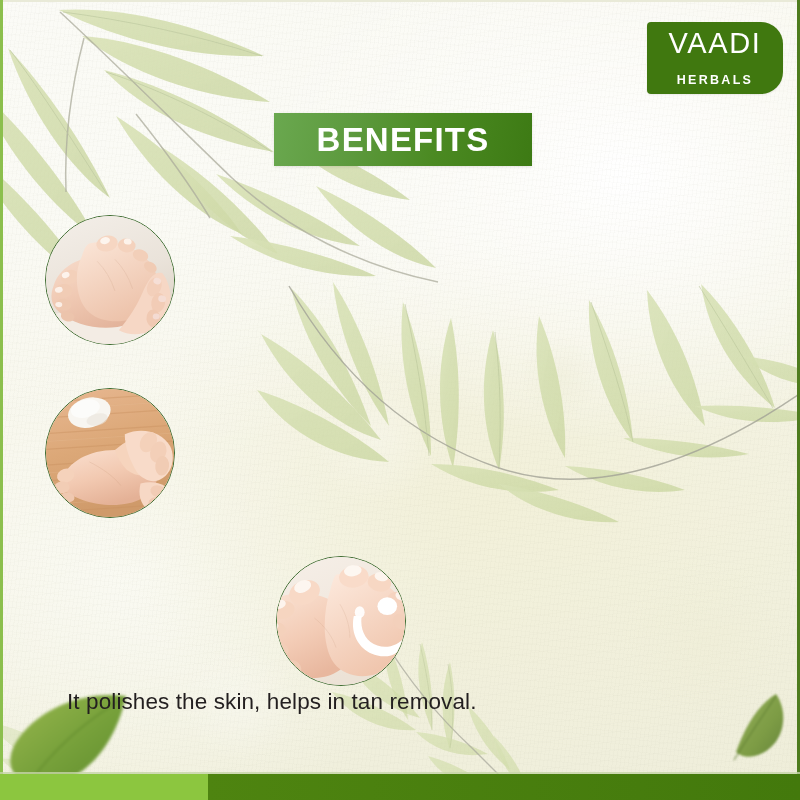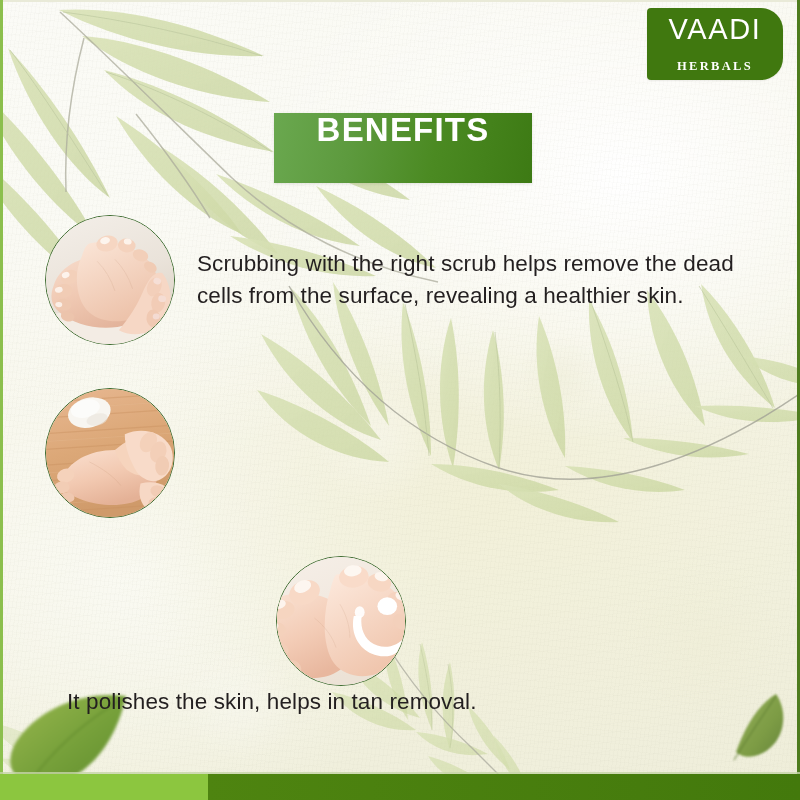--- a/index.html
+++ b/index.html
@@ -69,21 +69,21 @@
   .branch-bm { left:328px;  top:636px;  width:270px; height:165px; opacity:.9; }
   .branch-bl { left:-20px;  top:700px;  width:180px; height:110px; opacity:.95; }
 
   .solid-leaf { position:absolute; pointer-events:none; filter: blur(1.4px); }
   .leaf-bl { left:8px;  top:694px; width:120px; height:92px; }
   .leaf-br { left:724px; top:690px; width:70px; height:80px; filter: blur(1.1px); }
 
   
   .logo {
     position: absolute;
-    left: 647px; top: 8px;
+    left: 647px; top: 22px;
     width: 136px; height: 72px;
     background: #40780f;
     border-radius: 4px 22px 22px 4px;
     display: flex;
     flex-direction: column;
     align-items: center;
     justify-content: center;
     box-shadow: 0 1px 2px rgba(0,0,0,.07);
   }
   .logo-main {
@@ -93,31 +93,30 @@
     font-weight: 400;
     line-height: 1;
   }
   .logo-sub {
     color: #ffffff;
     font-size: 12.5px;
     letter-spacing: 2.3px;
     font-weight: 700;
     margin-top: 16px;
     line-height: 1;
-    font-family: Liberation Serif, serif;
   }
 
   
   .banner {
     position: absolute;
     left: 274px; top: 113px;
-    width: 258px; height: 70px;
+    width: 258px; height: 53px;
     background: linear-gradient(100deg, #6aa84f 0%, #5d9a3e 30%, #4b8a22 62%, #3d7a14 100%);
     display: flex;
-    align-items: flex-start;
+    align-items: center;
     justify-content: center;
     box-shadow: 0 1px 3px rgba(0,0,0,.10);
   }
   .banner-title {
     color: #ffffff;
     font-size: 33px;
     font-weight: 700;
     letter-spacing: 1.2px;
     line-height: 1;
   }
@@ -353,21 +352,20 @@
         <ellipse cx="109" cy="104" rx="7" ry="9" fill="#f0c9b2" transform="rotate(-4 109 104)"></ellipse>
         <ellipse cx="113" cy="66" rx="4" ry="3.4" fill="#f6dfd6" transform="rotate(24 113 66)"></ellipse>
         <ellipse cx="118" cy="84" rx="4" ry="3.4" fill="#f5ddd4" transform="rotate(8 118 84)"></ellipse>
         <ellipse cx="112" cy="102" rx="3.6" ry="3" fill="#f4dbd2" transform="rotate(-6 112 102)"></ellipse>
         <g opacity=".16" stroke="#b98a6e" stroke-width="1" fill="none">
           <path d="M52 46 C60 54 66 64 70 76"></path>
           <path d="M70 44 C78 52 84 62 88 74"></path>
         </g>
       </svg>
     </div>
-    <div class="benefit-text">Scrubbing with the right scrub helps remove the dead cells from the surface, revealing a healthier skin.</div>
   </div>
 
   <div class="row row-2">
     <div class="thumb">
       <svg viewBox="0 0 130 130" xmlns="http://www.w3.org/2000/svg">
         <defs>
           <linearGradient id="wd" x1="0" y1="0" x2="0.3" y2="1">
             <stop offset="0%" stop-color="#e8b892"></stop>
             <stop offset="50%" stop-color="#dca878"></stop>
             <stop offset="100%" stop-color="#cf9a6a"></stop>

